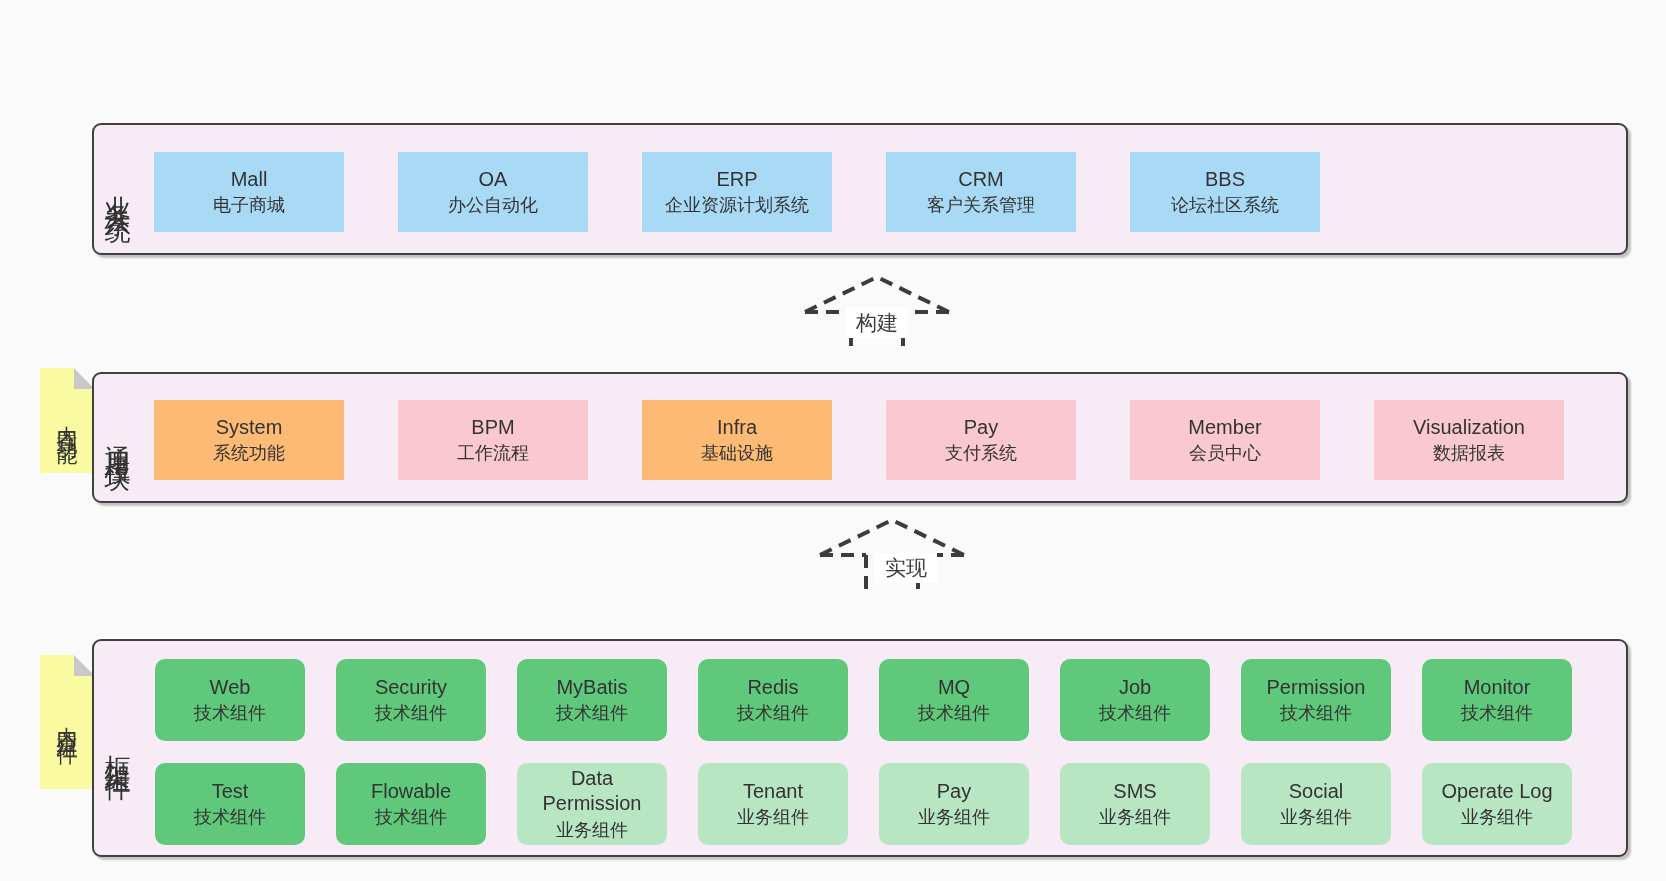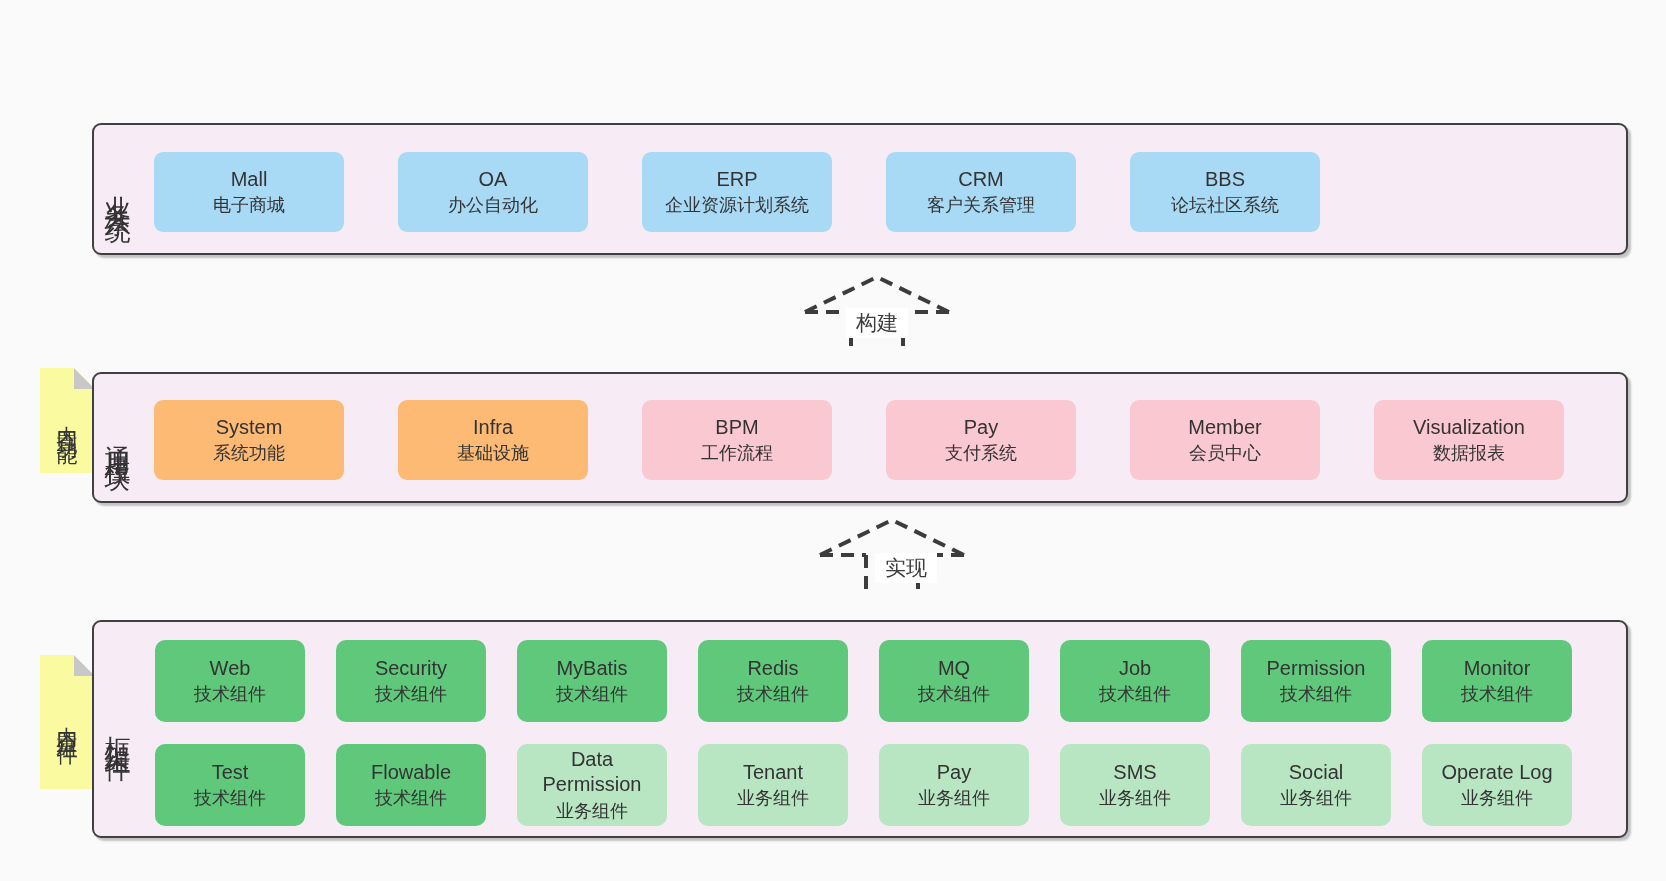--- a/index.html
+++ b/index.html
@@ -15,21 +15,21 @@
   
   .panel {
     position:absolute; left:92px; width:1536px;
     background:#f7ecf5;
     border:2px solid #404040; border-radius:9px;
     box-shadow:3px 3px 2px rgba(0,0,0,0.22);
     box-sizing:border-box;
   }
   #panel-business   { top:123px; height:132px; }
   #panel-modules    { top:372px; height:131px; }
-  #panel-components { top:620px; height:218px; }
+  #panel-components { top:639px; height:218px; }
 
   .panel-label {
     position:absolute; left:11px; top:50%;
     transform:translateY(-50%);
     writing-mode:vertical-rl; text-orientation:upright;
     font-size:26px; letter-spacing:7px; line-height:1;
     color:#333; white-space:nowrap;
   }
 
   
@@ -40,21 +40,21 @@
   .row8 {
     position:absolute; left:61px;
     display:grid; grid-template-columns:repeat(8,150px); gap:31px;
   }
   #row-business { top:27px; }
   #row-modules  { top:26px; }
   #row-comp-1   { top:18px; }
   #row-comp-2   { top:122px; }
 
   .box {
-    border-radius:9px;
+    border-radius:0;
     display:flex; flex-direction:column;
     justify-content:center; align-items:center;
     text-align:center; padding:0 6px; box-sizing:border-box;
   }
   .row6 .box { height:80px; }
   .row8 .box { height:82px; border-radius:10px; }
   .box-title { font-size:20px; line-height:1.28; color:#333; }
   .box-sub   { font-size:18px; line-height:1.28; color:#333; margin-top:2px; }
 
   .blue       { background:#a8daf5; }
@@ -133,27 +133,27 @@
     <div class="sticky-label">内置功能</div>
   </div>
 
   <div class="panel" id="panel-modules">
     <div class="panel-label">通用模块</div>
     <div class="row6" id="row-modules">
       <div class="box red">
         <div class="box-title">System</div>
         <div class="box-sub">系统功能</div>
       </div>
+      <div class="box pink">
+        <div class="box-title">BPM</div>
+        <div class="box-sub">工作流程</div>
+      </div>
       <div class="box red">
         <div class="box-title">Infra</div>
         <div class="box-sub">基础设施</div>
-      </div>
-      <div class="box pink">
-        <div class="box-title">BPM</div>
-        <div class="box-sub">工作流程</div>
       </div>
       <div class="box pink">
         <div class="box-title">Pay</div>
         <div class="box-sub">支付系统</div>
       </div>
       <div class="box pink">
         <div class="box-title">Member</div>
         <div class="box-sub">会员中心</div>
       </div>
       <div class="box pink">

